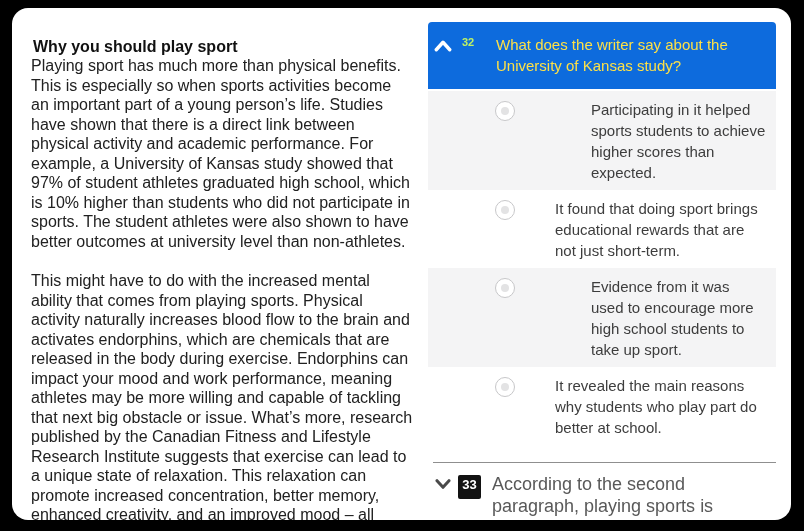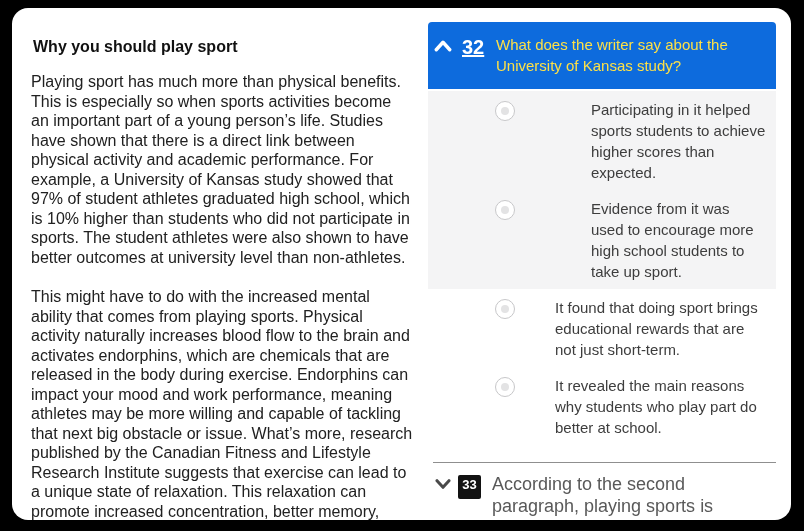--- a/index.html
+++ b/index.html
@@ -28,21 +28,21 @@
   .passage {
     position: absolute;
     left: 19px; top: 30px;
     width: 382px;
     color: #1f1f1f;
   }
   .passage-title {
     font-size: 16px;
     font-weight: bold;
     color: #111;
-    margin-bottom: 16px;
+    margin-bottom: 0;
     padding-left: 2px;
   }
   .passage p {
     font-size: 16px;
     line-height: 19.5px;
     margin-bottom: 20px;
     color: #212121;
   }
 
   
@@ -61,28 +61,27 @@
   }
   .chev {
     width: 20px; height: 20px;
     flex: 0 0 20px;
     display: inline-flex;
     align-items: center;
     justify-content: center;
   }
   .qheader .chev { margin-top: 2px; }
   .qnum {
-    color: #ffffff;
-    font-size: 20px;
+    color: #bef264;
+    font-size: 11px;
     font-weight: bold;
     margin: 2px 0 0 9px;
     width: 20px;
     flex: 0 0 20px;
     text-align: left;
-    text-decoration: underline;
   }
   .qtext {
     color: #fde047;
     font-size: 15px;
     line-height: 21px;
     margin-left: 14px;
     max-width: 258px;
   }
 
   .options { margin-top: 2px; }
@@ -179,31 +178,31 @@
         <span class="qtext">What does the writer say about the University of Kansas study?</span>
       </div>
 
       <div class="options">
         <div class="option-row alt">
           <span class="radio">
               <span class="dot"></span>
             </span>
           <span class="option-label">Participating in it helped sports students to achieve higher scores than expected.</span>
         </div>
+        <div class="option-row">
+          <span class="radio">
+              <span class="dot"></span>
+            </span>
+          <span class="option-label">It found that doing sport brings educational rewards that are not just short-term.</span>
+        </div>
         <div class="option-row alt">
           <span class="radio">
               <span class="dot"></span>
             </span>
           <span class="option-label">Evidence from it was used to encourage more high school students to take up sport.</span>
-        </div>
-        <div class="option-row">
-          <span class="radio">
-              <span class="dot"></span>
-            </span>
-          <span class="option-label">It found that doing sport brings educational rewards that are not just short-term.</span>
         </div>
         <div class="option-row">
           <span class="radio">
               <span class="dot"></span>
             </span>
           <span class="option-label">It revealed the main reasons why students who play part do better at school.</span>
         </div>
       </div>
 
       <div class="divider"></div>

